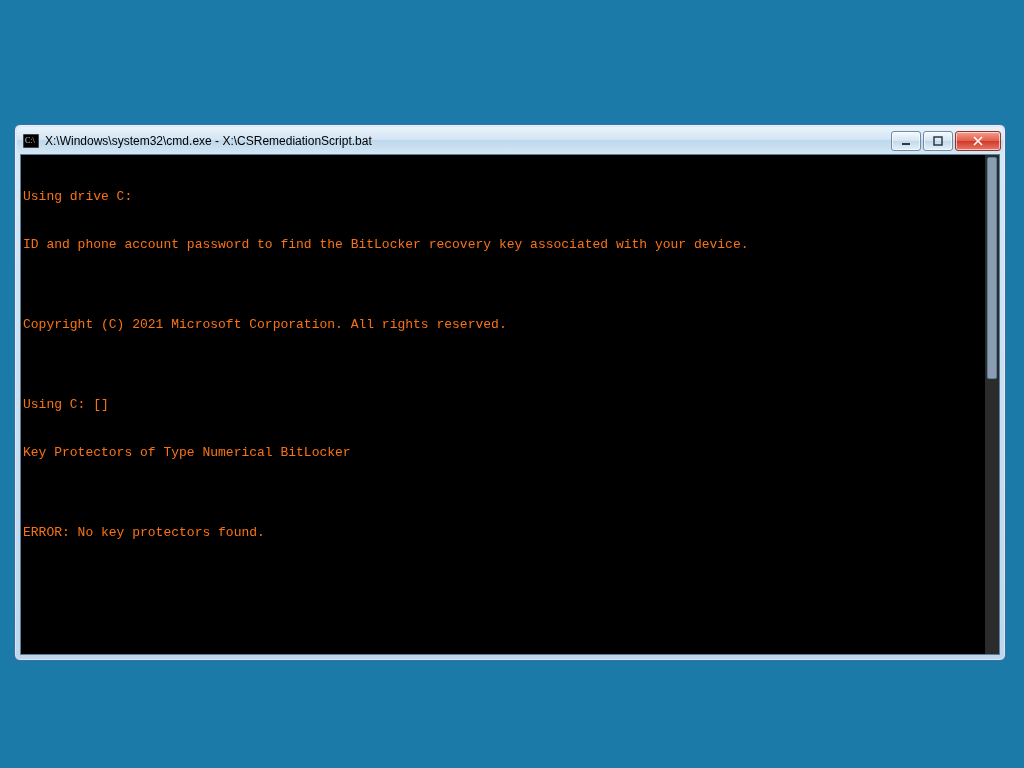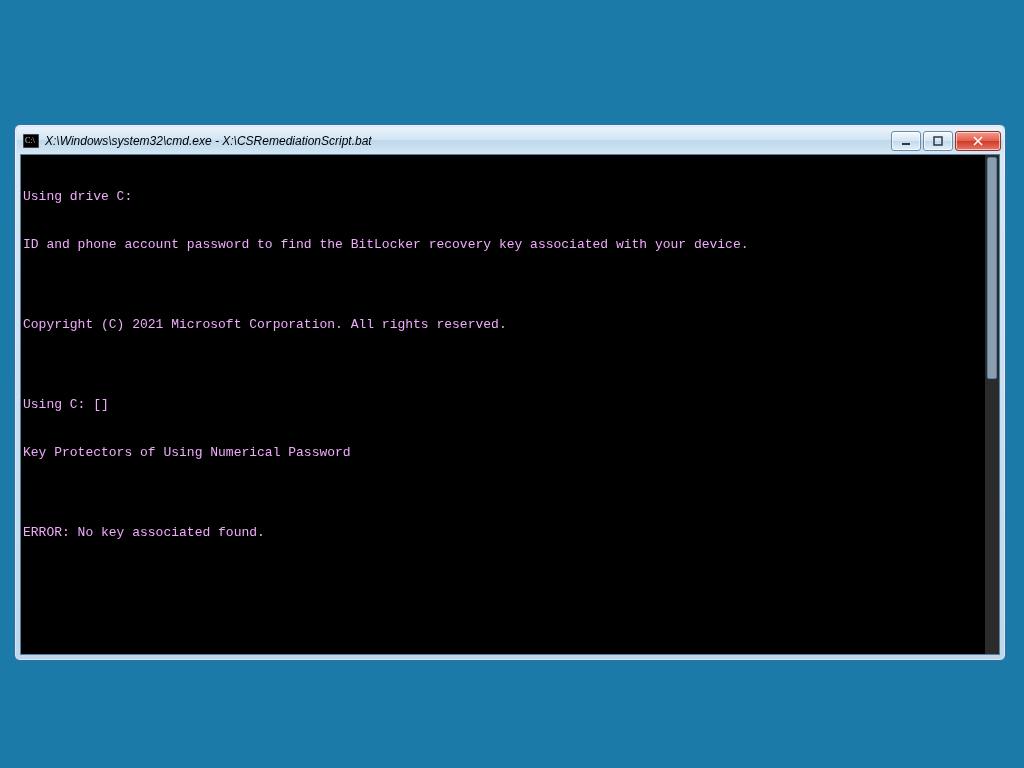--- a/index.html
+++ b/index.html
@@ -35,21 +35,20 @@
   .titlebar .icon {
     width: 16px;
     height: 14px;
     margin-right: 6px;
     display: flex;
     align-items: center;
     justify-content: center;
   }
   .titlebar .title {
     font-size: 12px;
-    font-style: italic;
     color: #000;
     white-space: nowrap;
     overflow: hidden;
     flex: 1;
   }
   .win-controls {
     display: flex;
     gap: 2px;
     margin-left: auto;
   }
@@ -82,21 +81,21 @@
   .terminal {
     position: absolute;
     left: 0;
     top: 0;
     right: 14px;
     bottom: 0;
     padding: 2px 0 0 2px;
     font-family: Consolas, "Courier New", monospace;
     font-size: 13px;
     line-height: 16px;
-    color: #f0abfc;
+    color: #f97316;
     white-space: pre;
   }
   .terminal .line {
     white-space: pre;
   }
   .scrollbar {
     position: absolute;
     right: 0;
     top: 0;
     bottom: 0;
@@ -147,23 +146,23 @@
   </div>
 
   <div class="client">
     <div class="terminal">
       <div class="line">Using drive C:</div>
       <div class="line">ID and phone account password to find the BitLocker recovery key associated with your device.</div>
       <div class="line"></div>
       <div class="line">Copyright (C) 2021 Microsoft Corporation. All rights reserved.</div>
       <div class="line"></div>
       <div class="line">Using C: []</div>
-      <div class="line">Key Protectors of Using Numerical Password</div>
+      <div class="line">Key Protectors of Type Numerical BitLocker</div>
       <div class="line"></div>
-      <div class="line">ERROR: No key associated found.</div>
+      <div class="line">ERROR: No key protectors found.</div>
       <div class="line"></div>
       
       
       
     </div>
     <div class="scrollbar">
       <div class="thumb"></div>
     </div>
   </div>
 </div>

